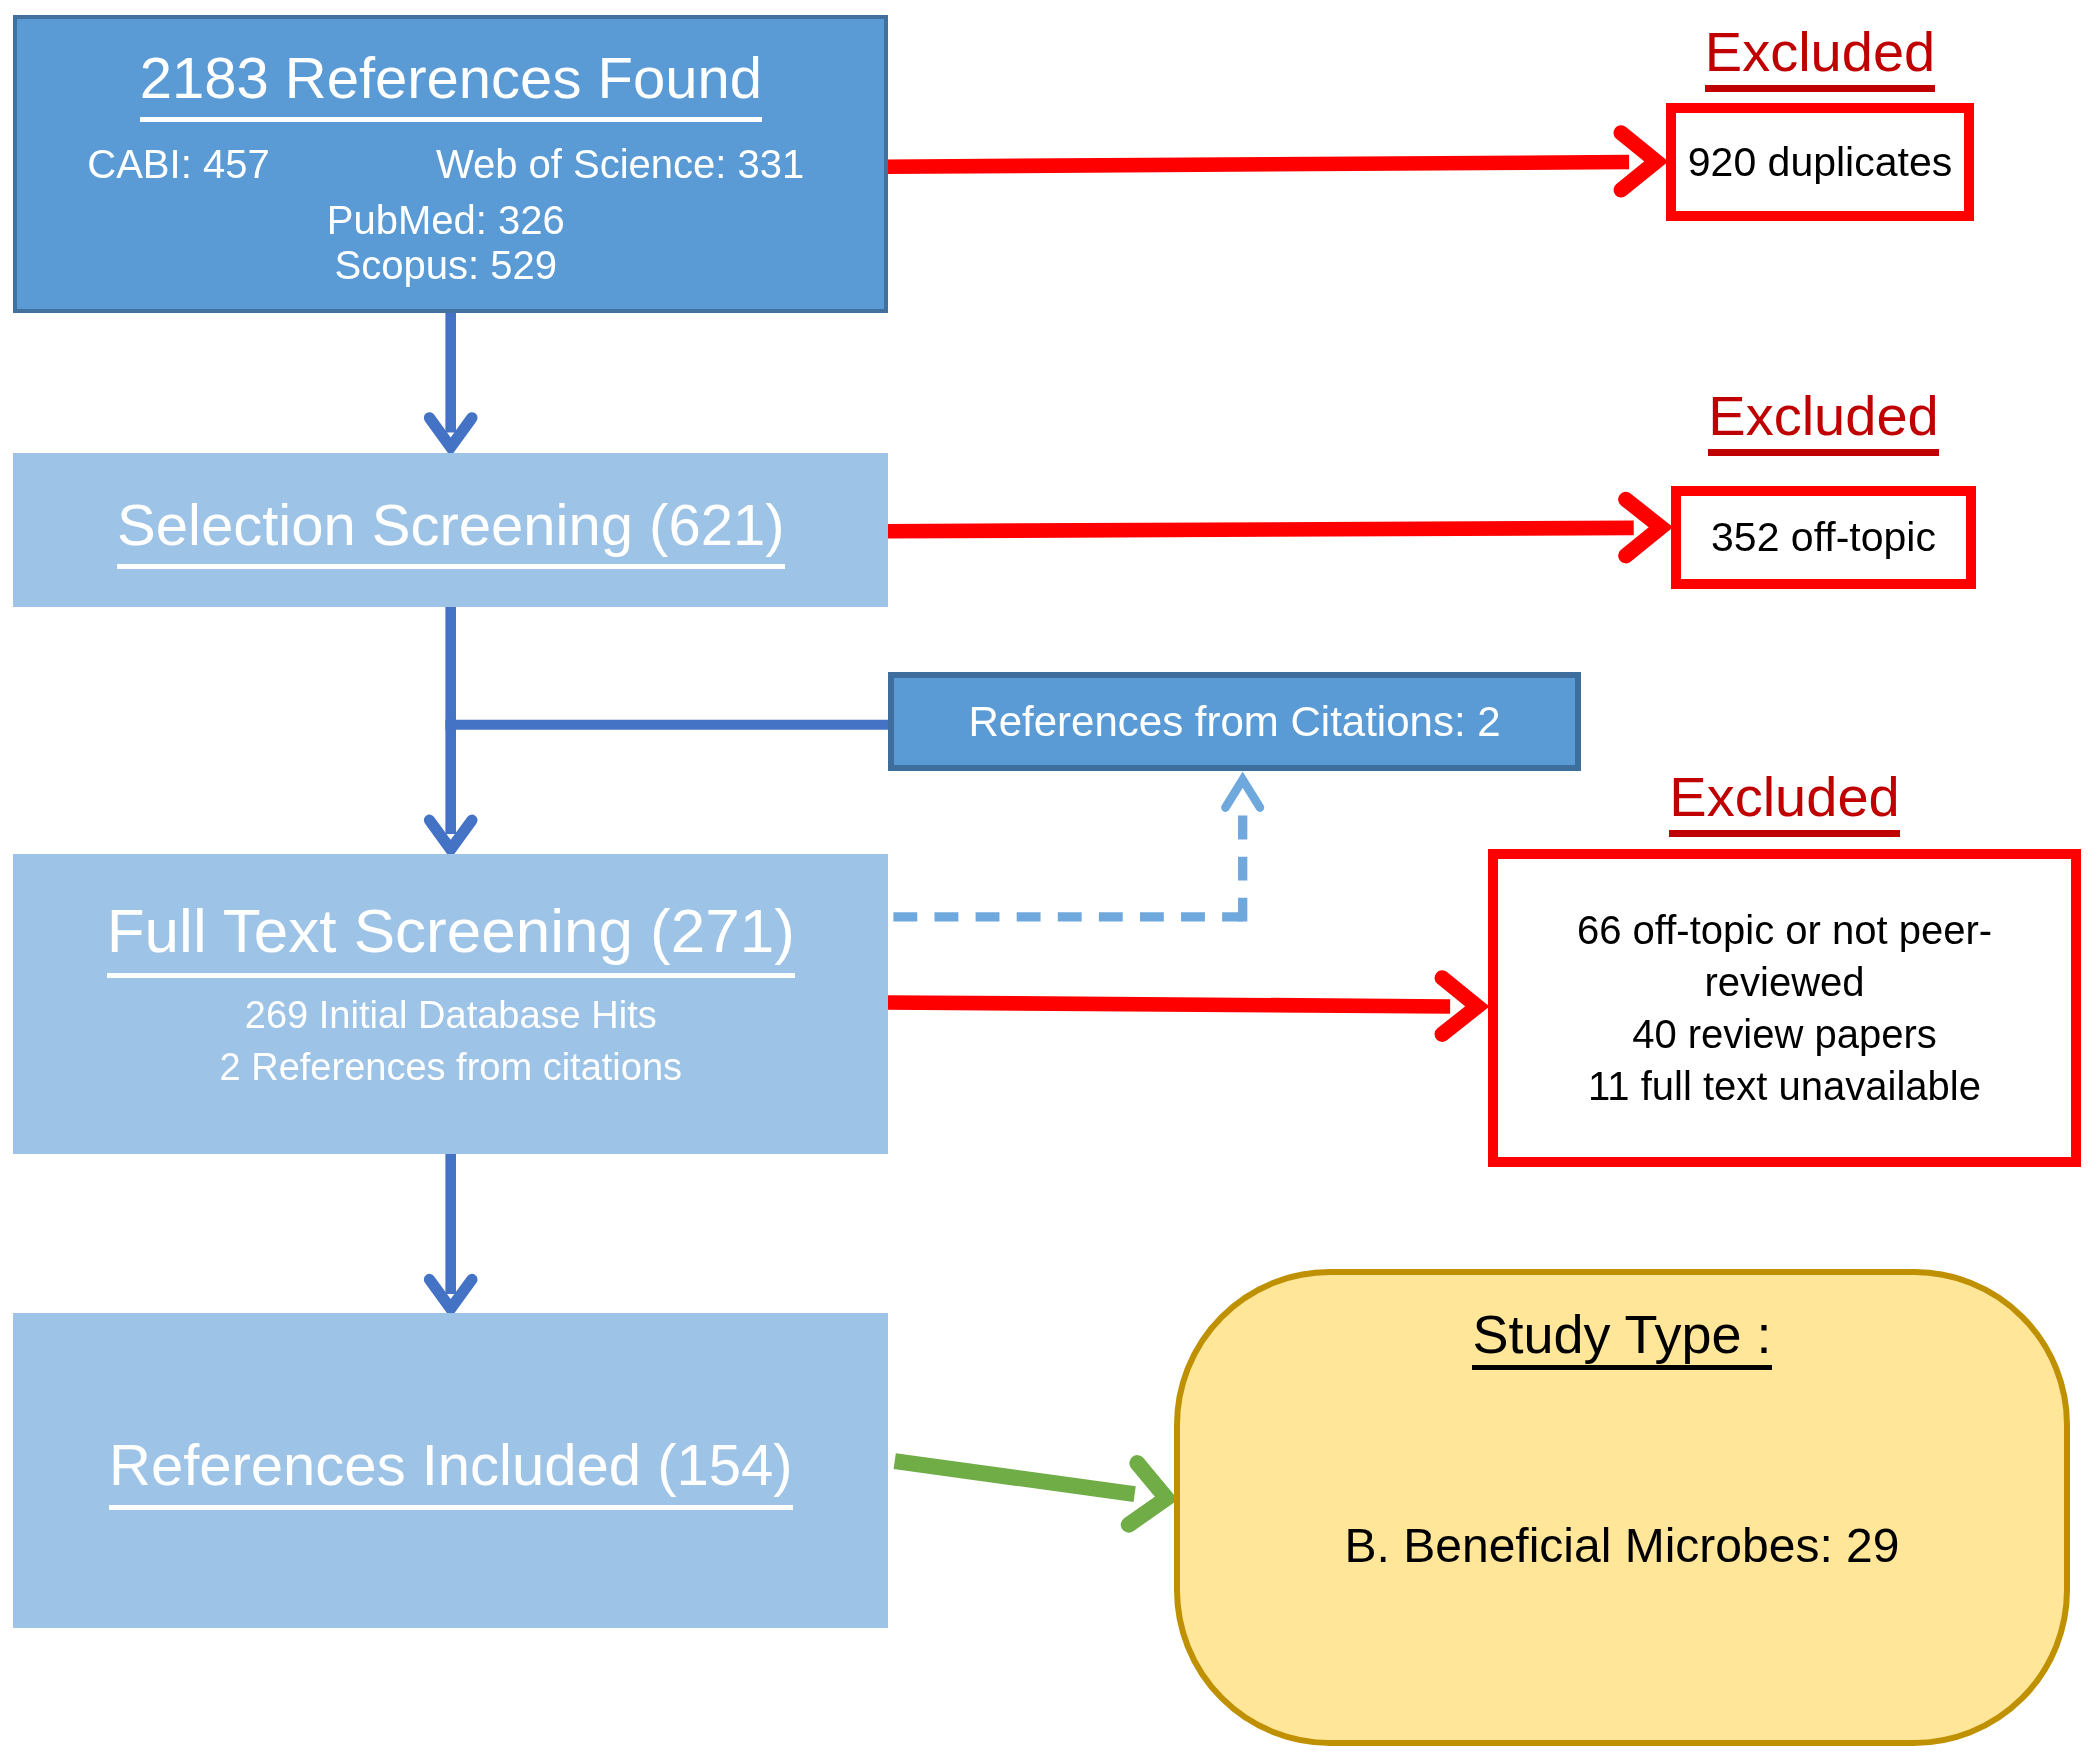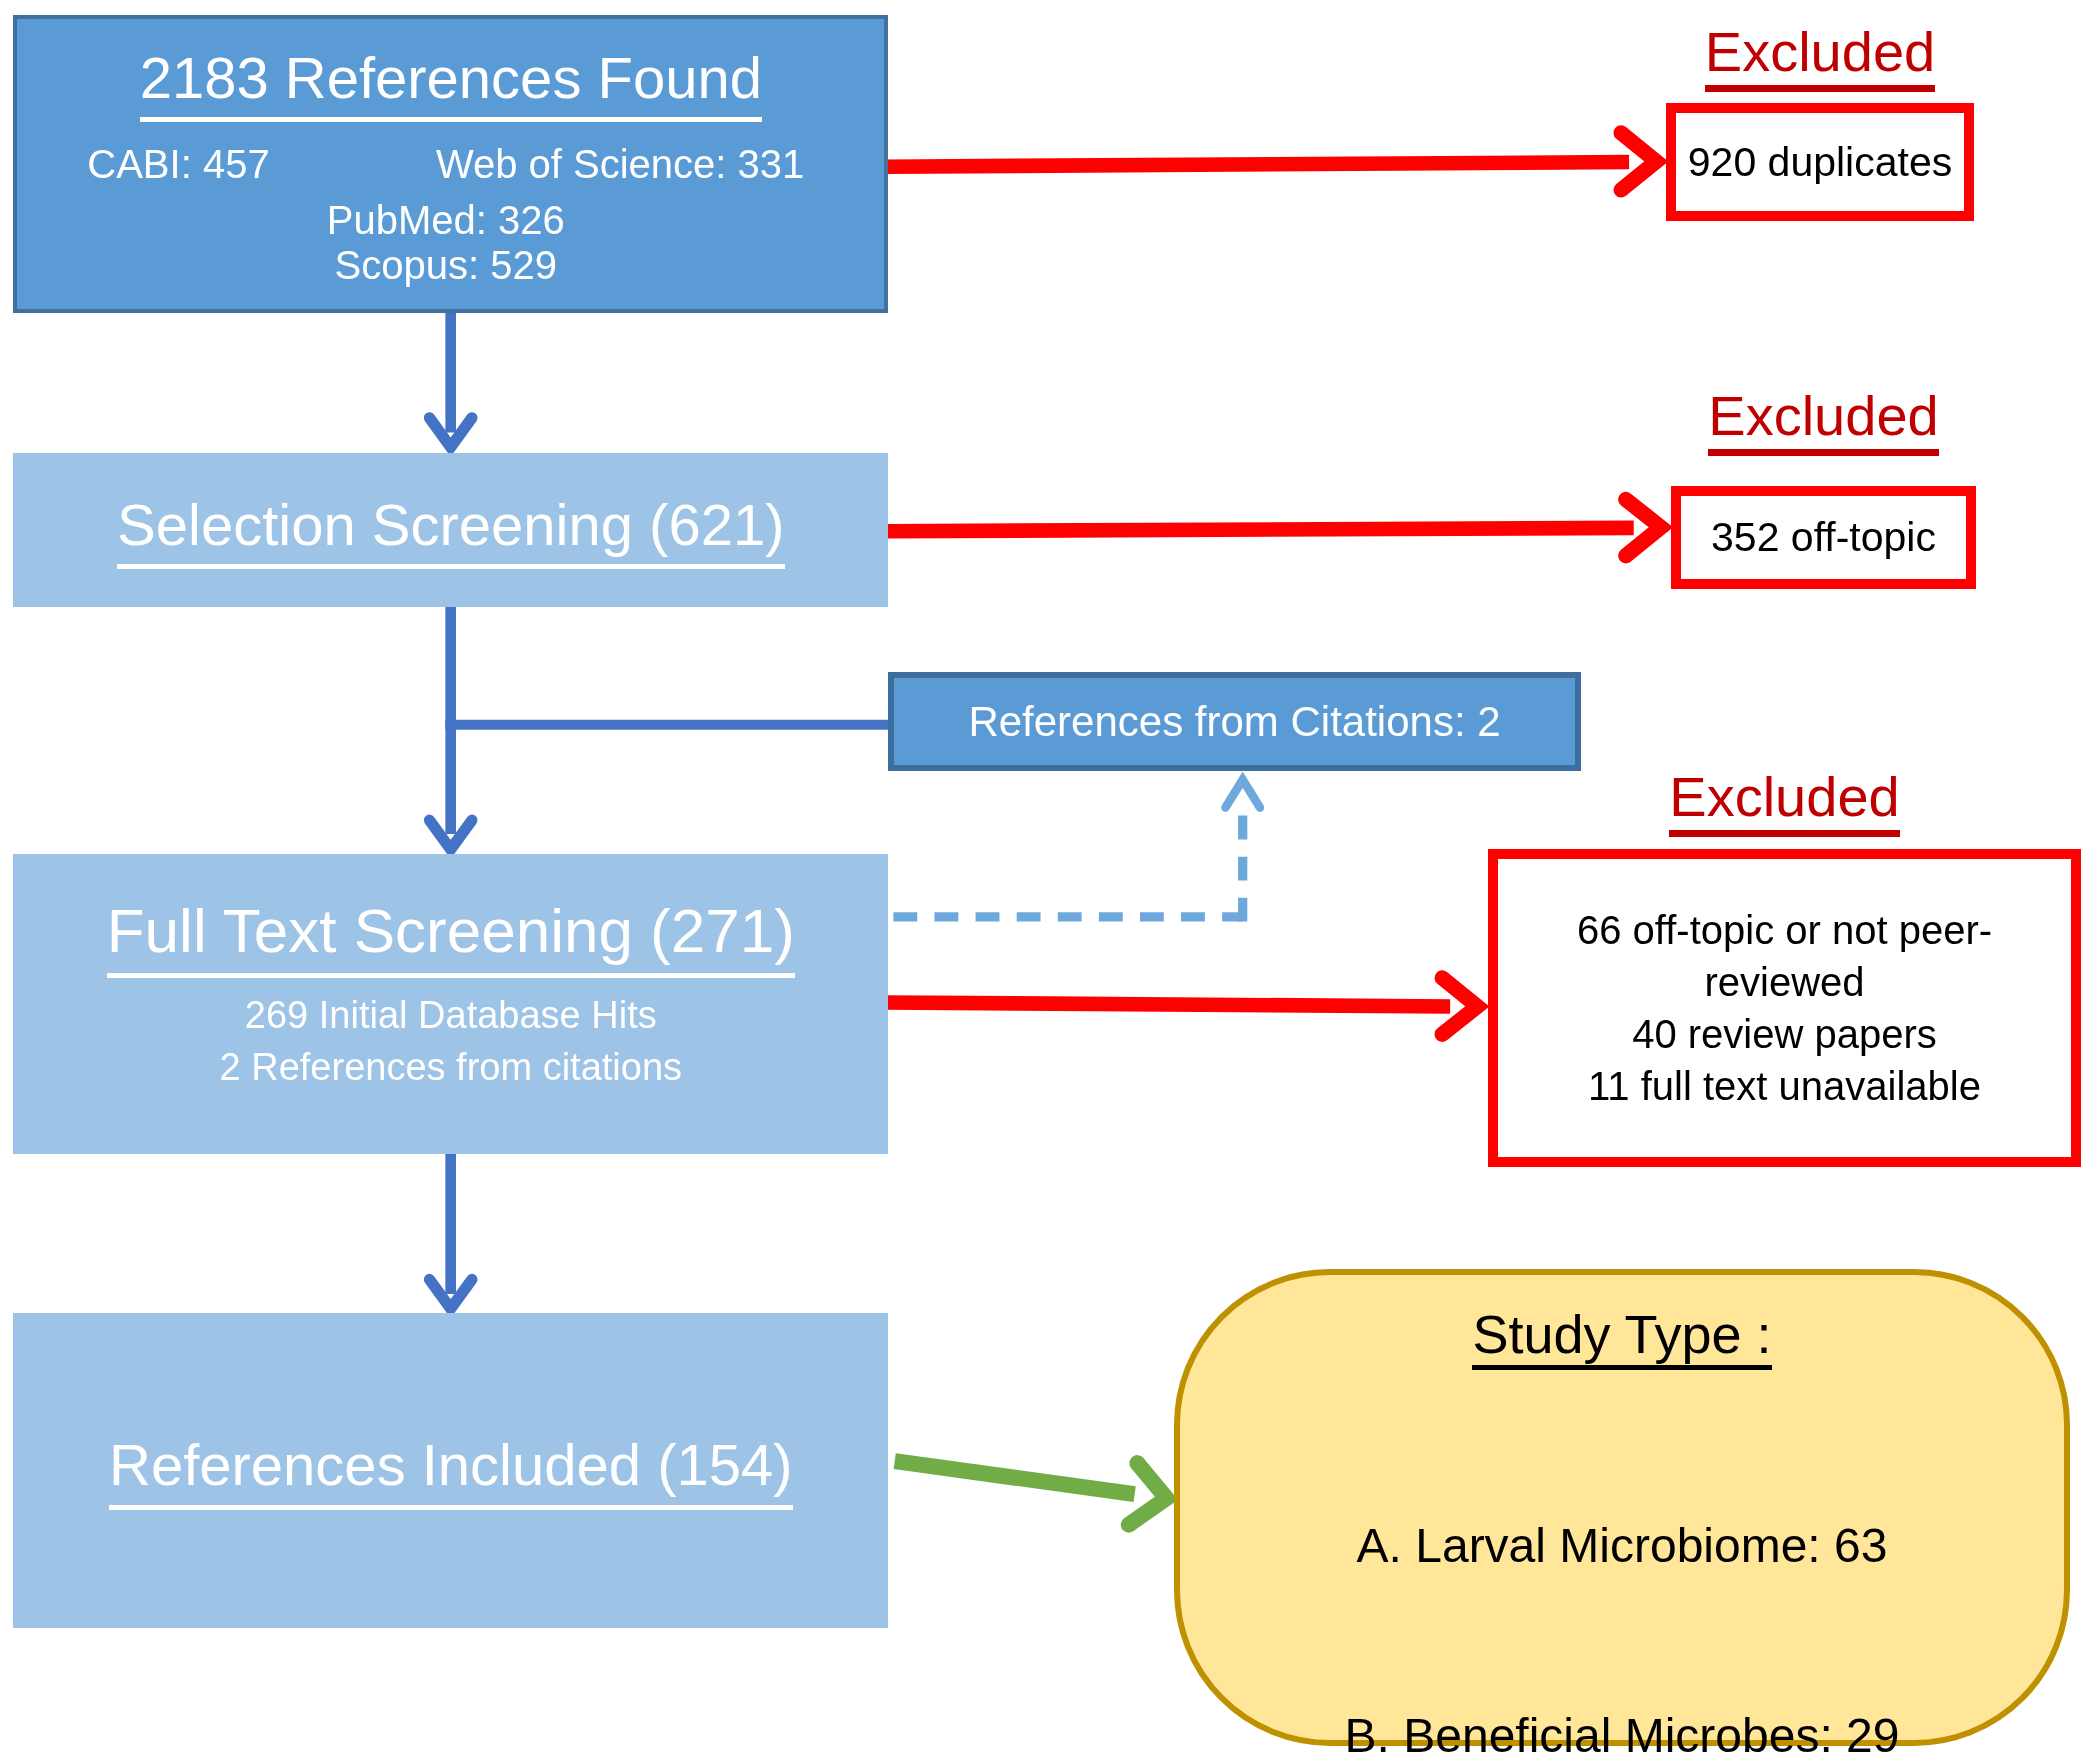--- a/index.html
+++ b/index.html
@@ -175,21 +175,20 @@
       <div>40 review papers</div>
       <div>11 full text unavailable</div>
     </div>
   </div>
 
   <div class="study">
     <div class="title">
       <span class="u-black">Study Type :</span>
     </div>
     <div class="lines">
-      <div>A. Larval Microbiome: 63</div>
       <div>B. Beneficial Microbes: 29</div>
       
       
       
     </div>
   </div>
 
 </div>
 
 

